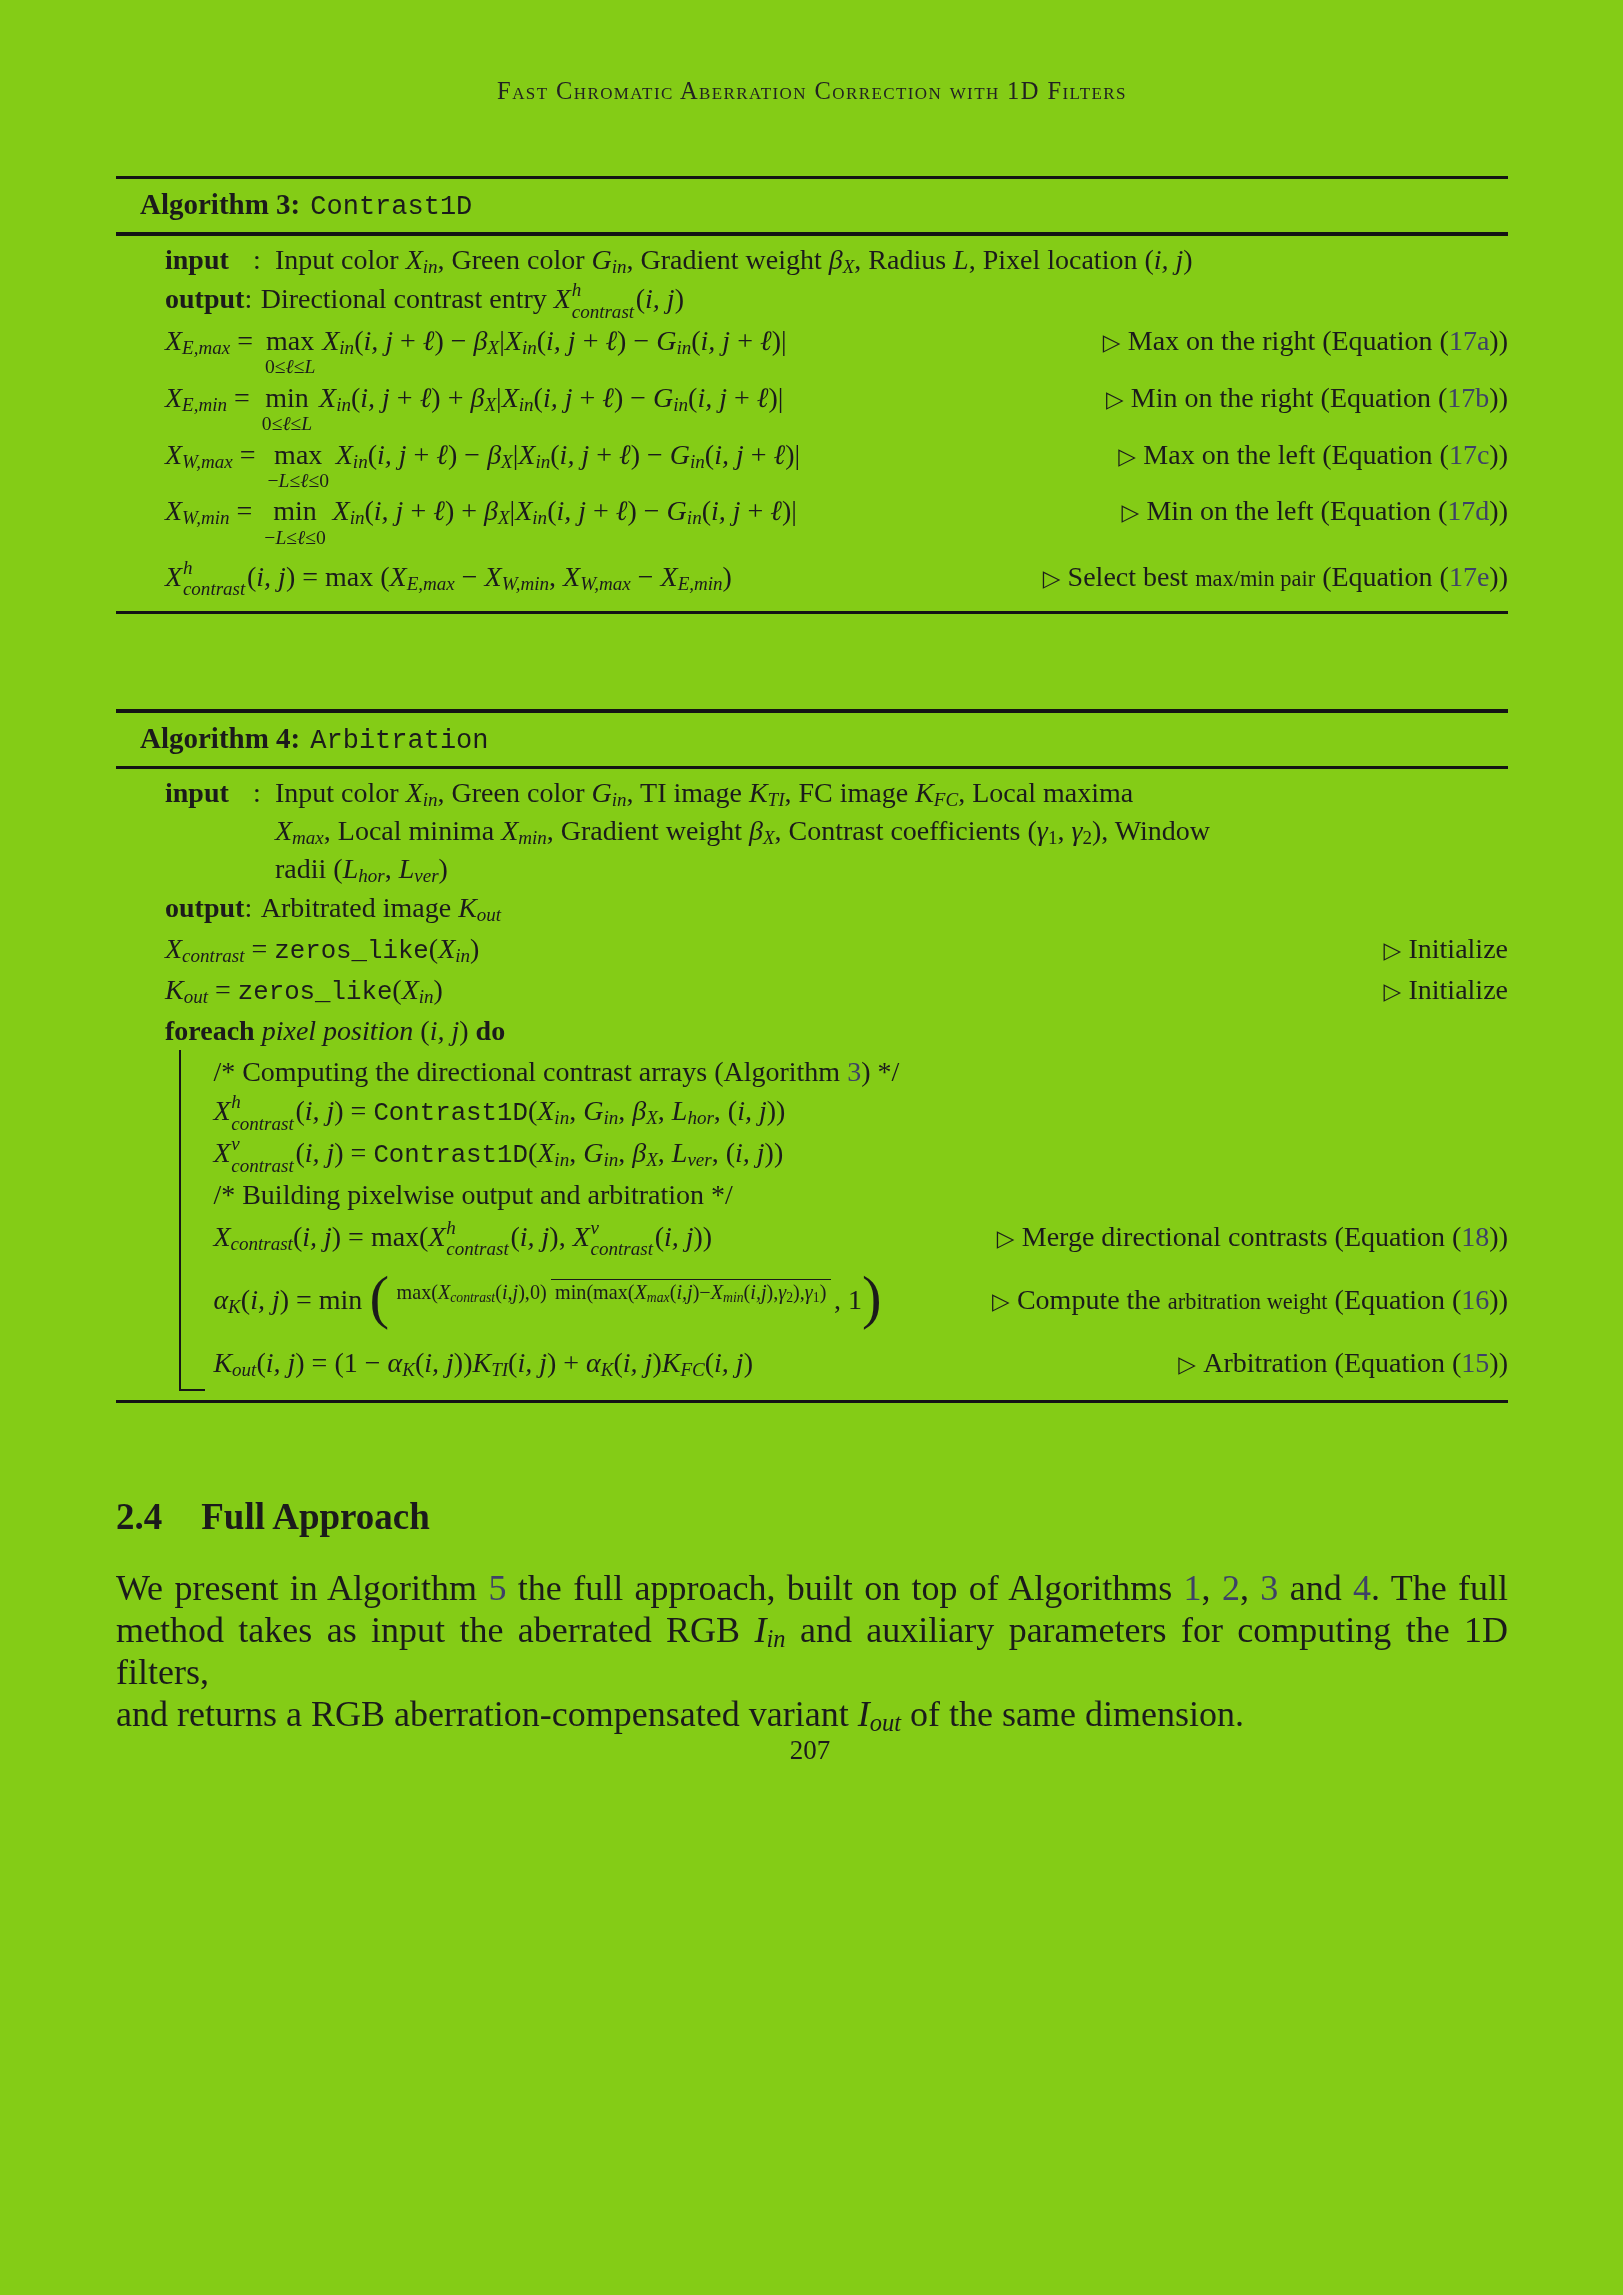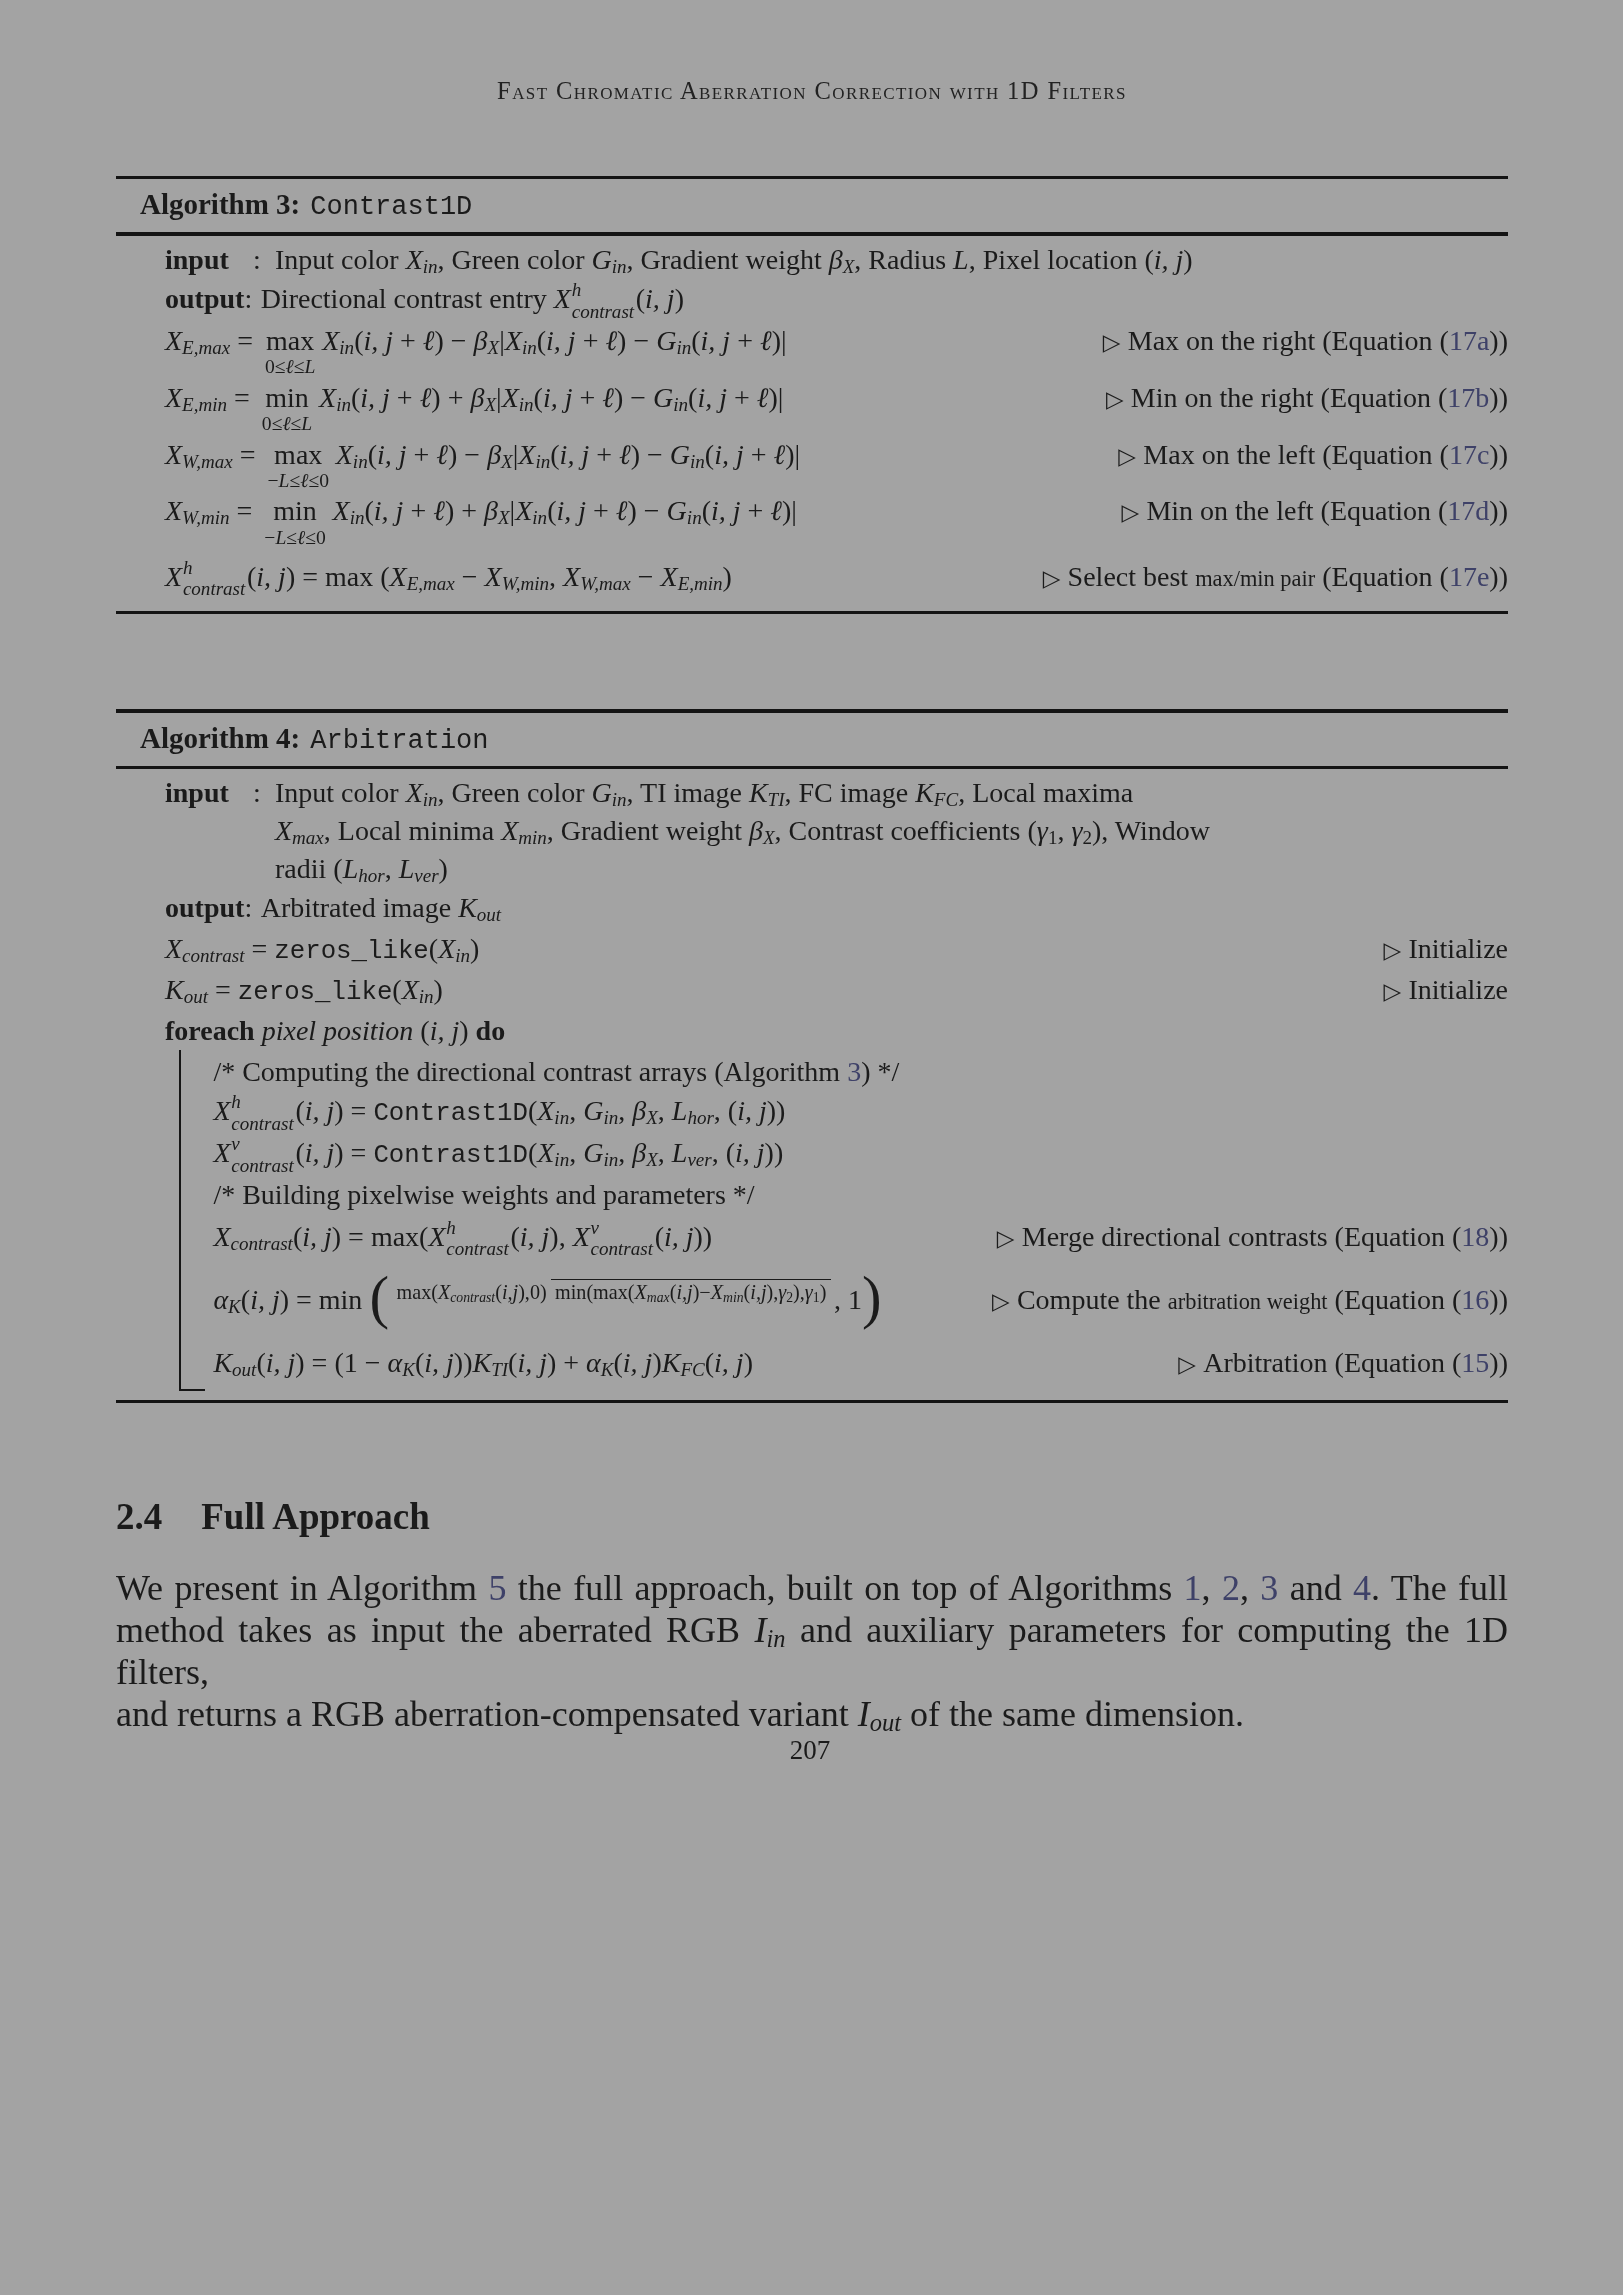--- a/index.html
+++ b/index.html
@@ -1,19 +1,19 @@
 <!DOCTYPE html>
 <html style="font-size:13.5px"><head>
 <meta charset="utf-8">
 <style>
   html,body{margin:0;padding:0;background:#ffffff;}
   .page{
     position:relative;
     width:1624px;height:2295px;
-    background:#a3a3a3;
+    background:#84cc16;
     font-family:"Liberation Serif","DejaVu Serif",serif;
     color:#1b1b1b;
     overflow:hidden;
   }
   
   .running-head{
     padding-top:76px;
     text-align:center;
     font-variant:small-caps;
     letter-spacing:1.4px;
@@ -202,21 +202,21 @@
           <span class="cmt"></span>
         </div>
         <div class="eq-row r-b">
           <span class="math"><span class="it">X</span><span class="ss">
                 <span class="ssup"><span class="it">v</span></span>
                 <span class="ssub"><span class="it">contrast</span></span>
               </span>(<span class="it">i, j</span>) = <span class="mono">Contrast1D</span>(<span class="it">X</span><sub class="it">in</sub>, <span class="it">G</span><sub class="it">in</sub>, <span class="it">β</span><sub class="it">X</sub>, <span class="it">L</span><sub class="it">ver</sub>, (<span class="it">i, j</span>))</span>
           <span class="cmt"></span>
         </div>
         <div class="eq-row r-b">
-          <span class="math">/* Building pixelwise weights and parameters */</span>
+          <span class="math">/* Building pixelwise output and arbitration */</span>
           <span class="cmt"></span>
         </div>
         <div class="eq-row r-merge">
           <span class="math"><span class="it">X</span><sub class="it">contrast</sub>(<span class="it">i, j</span>) = max(<span class="it">X</span><span class="ss">
                 <span class="ssup"><span class="it">h</span></span>
                 <span class="ssub"><span class="it">contrast</span></span>
               </span>(<span class="it">i, j</span>), <span class="it">X</span><span class="ss">
                 <span class="ssup"><span class="it">v</span></span>
                 <span class="ssub"><span class="it">contrast</span></span>
               </span>(<span class="it">i, j</span>))</span>

